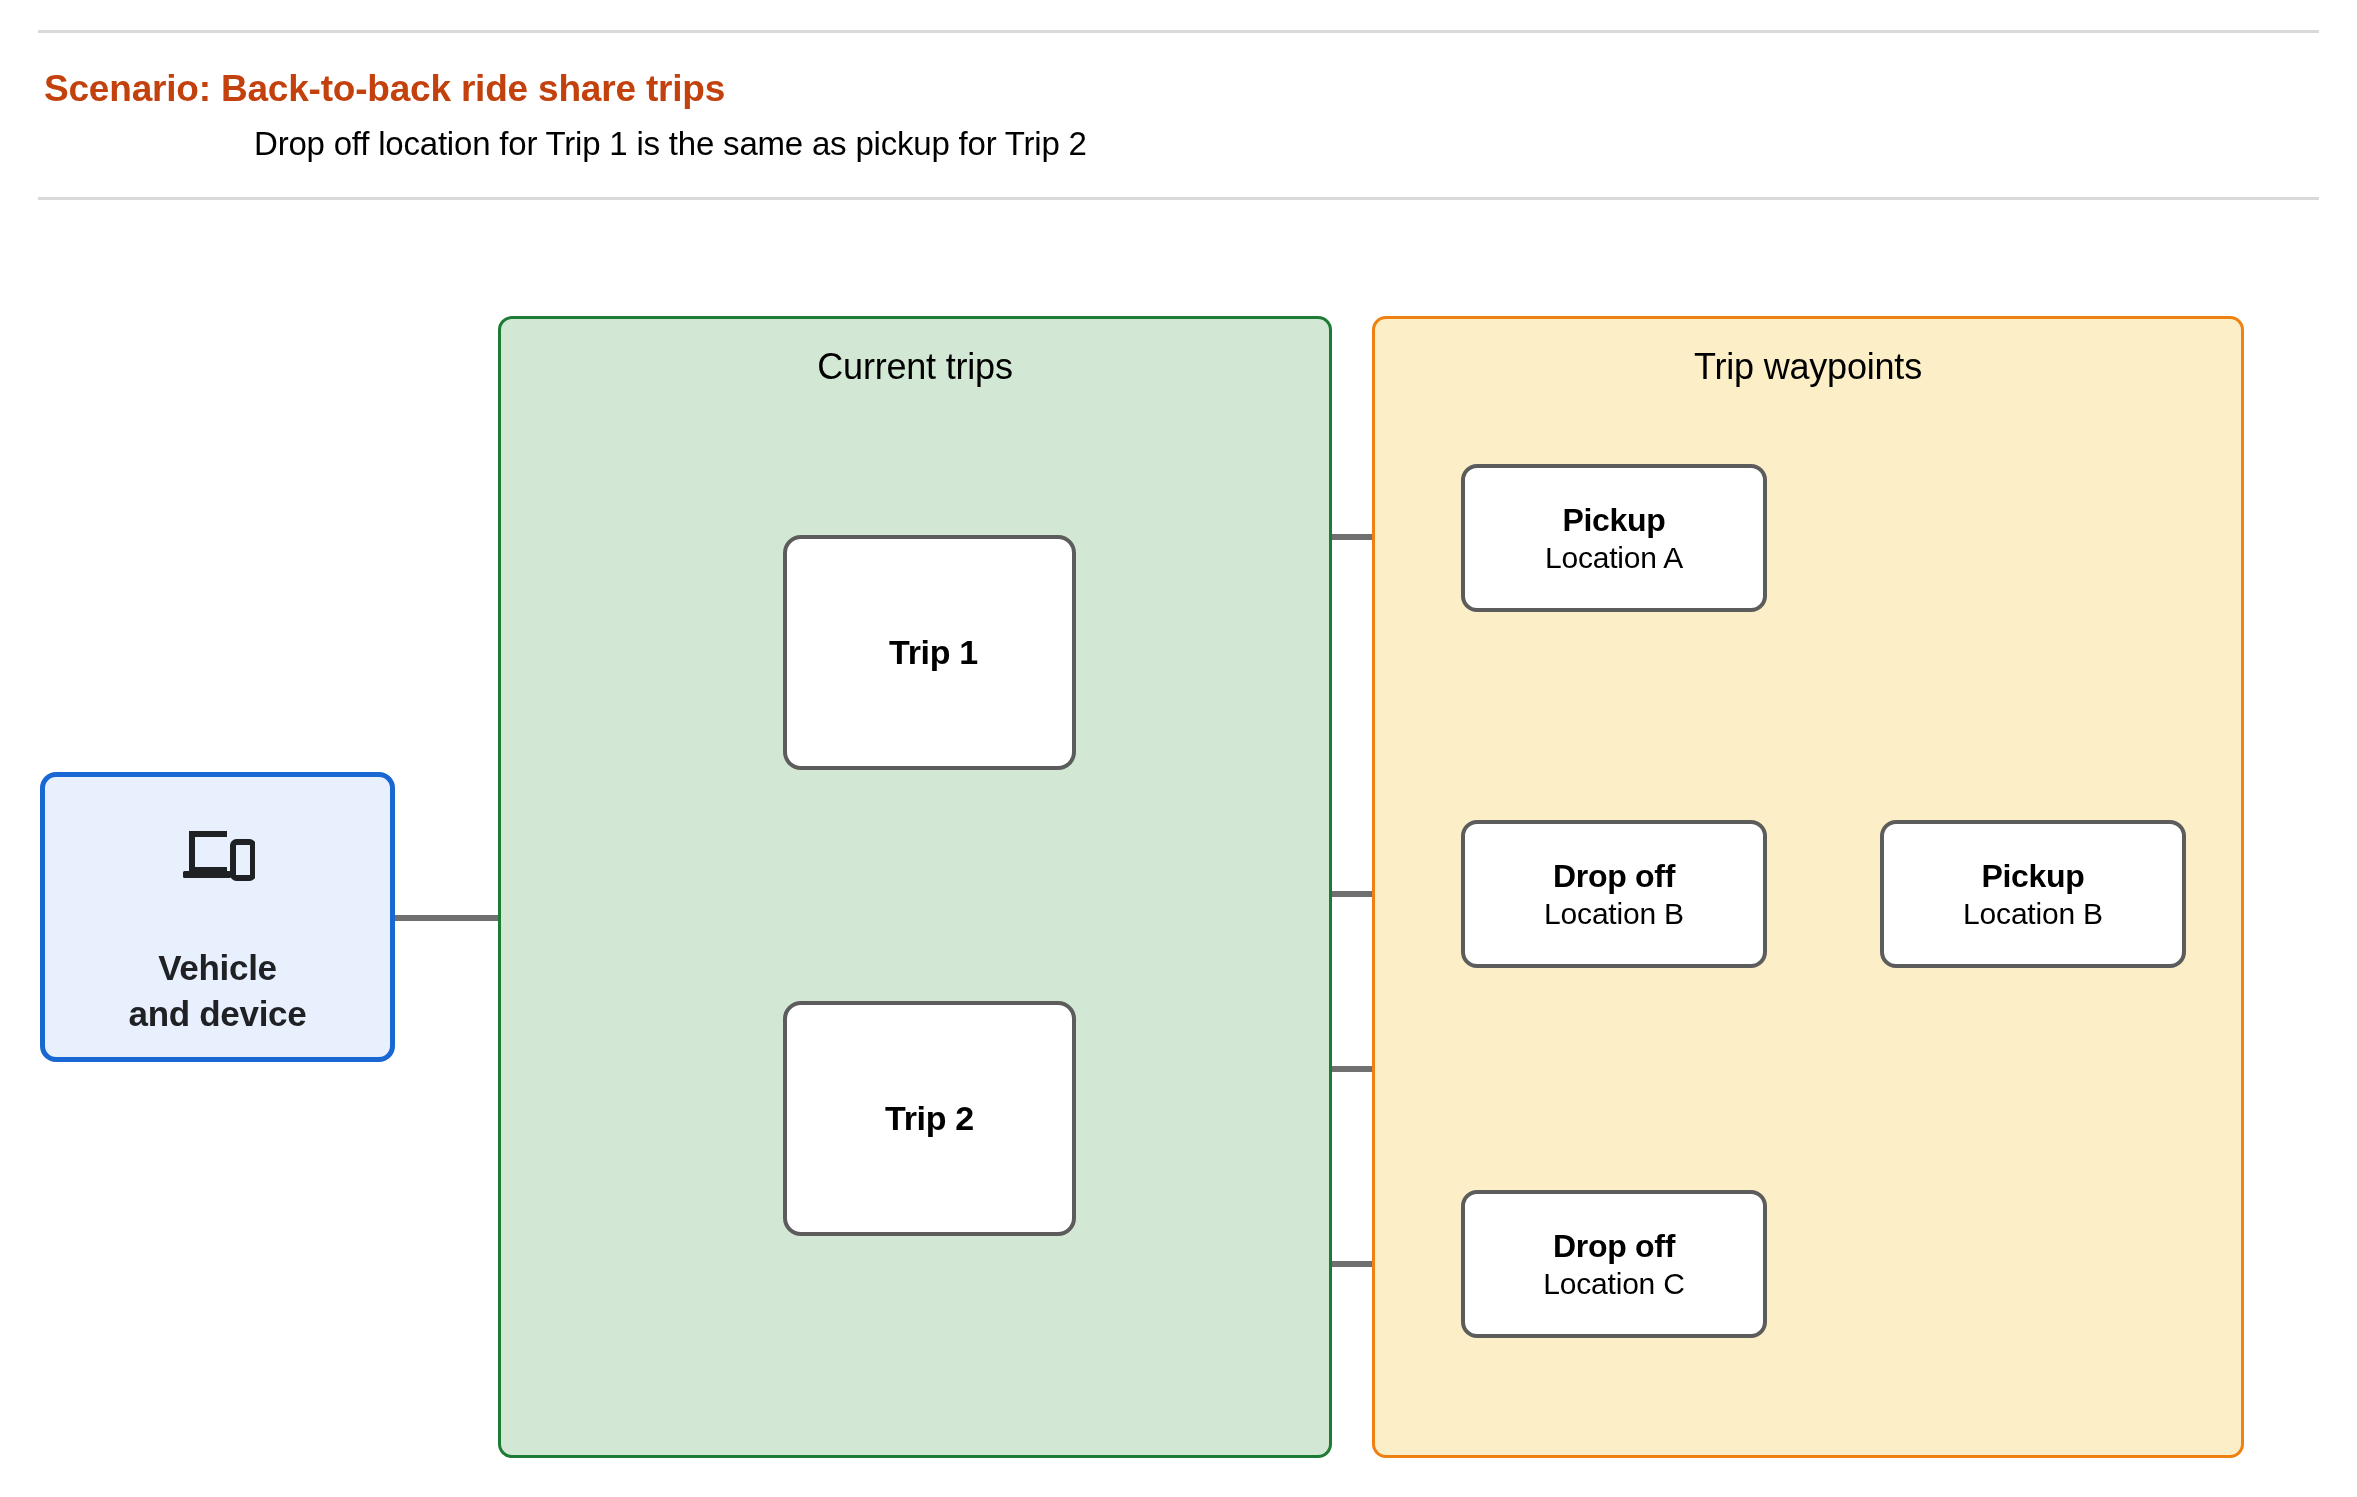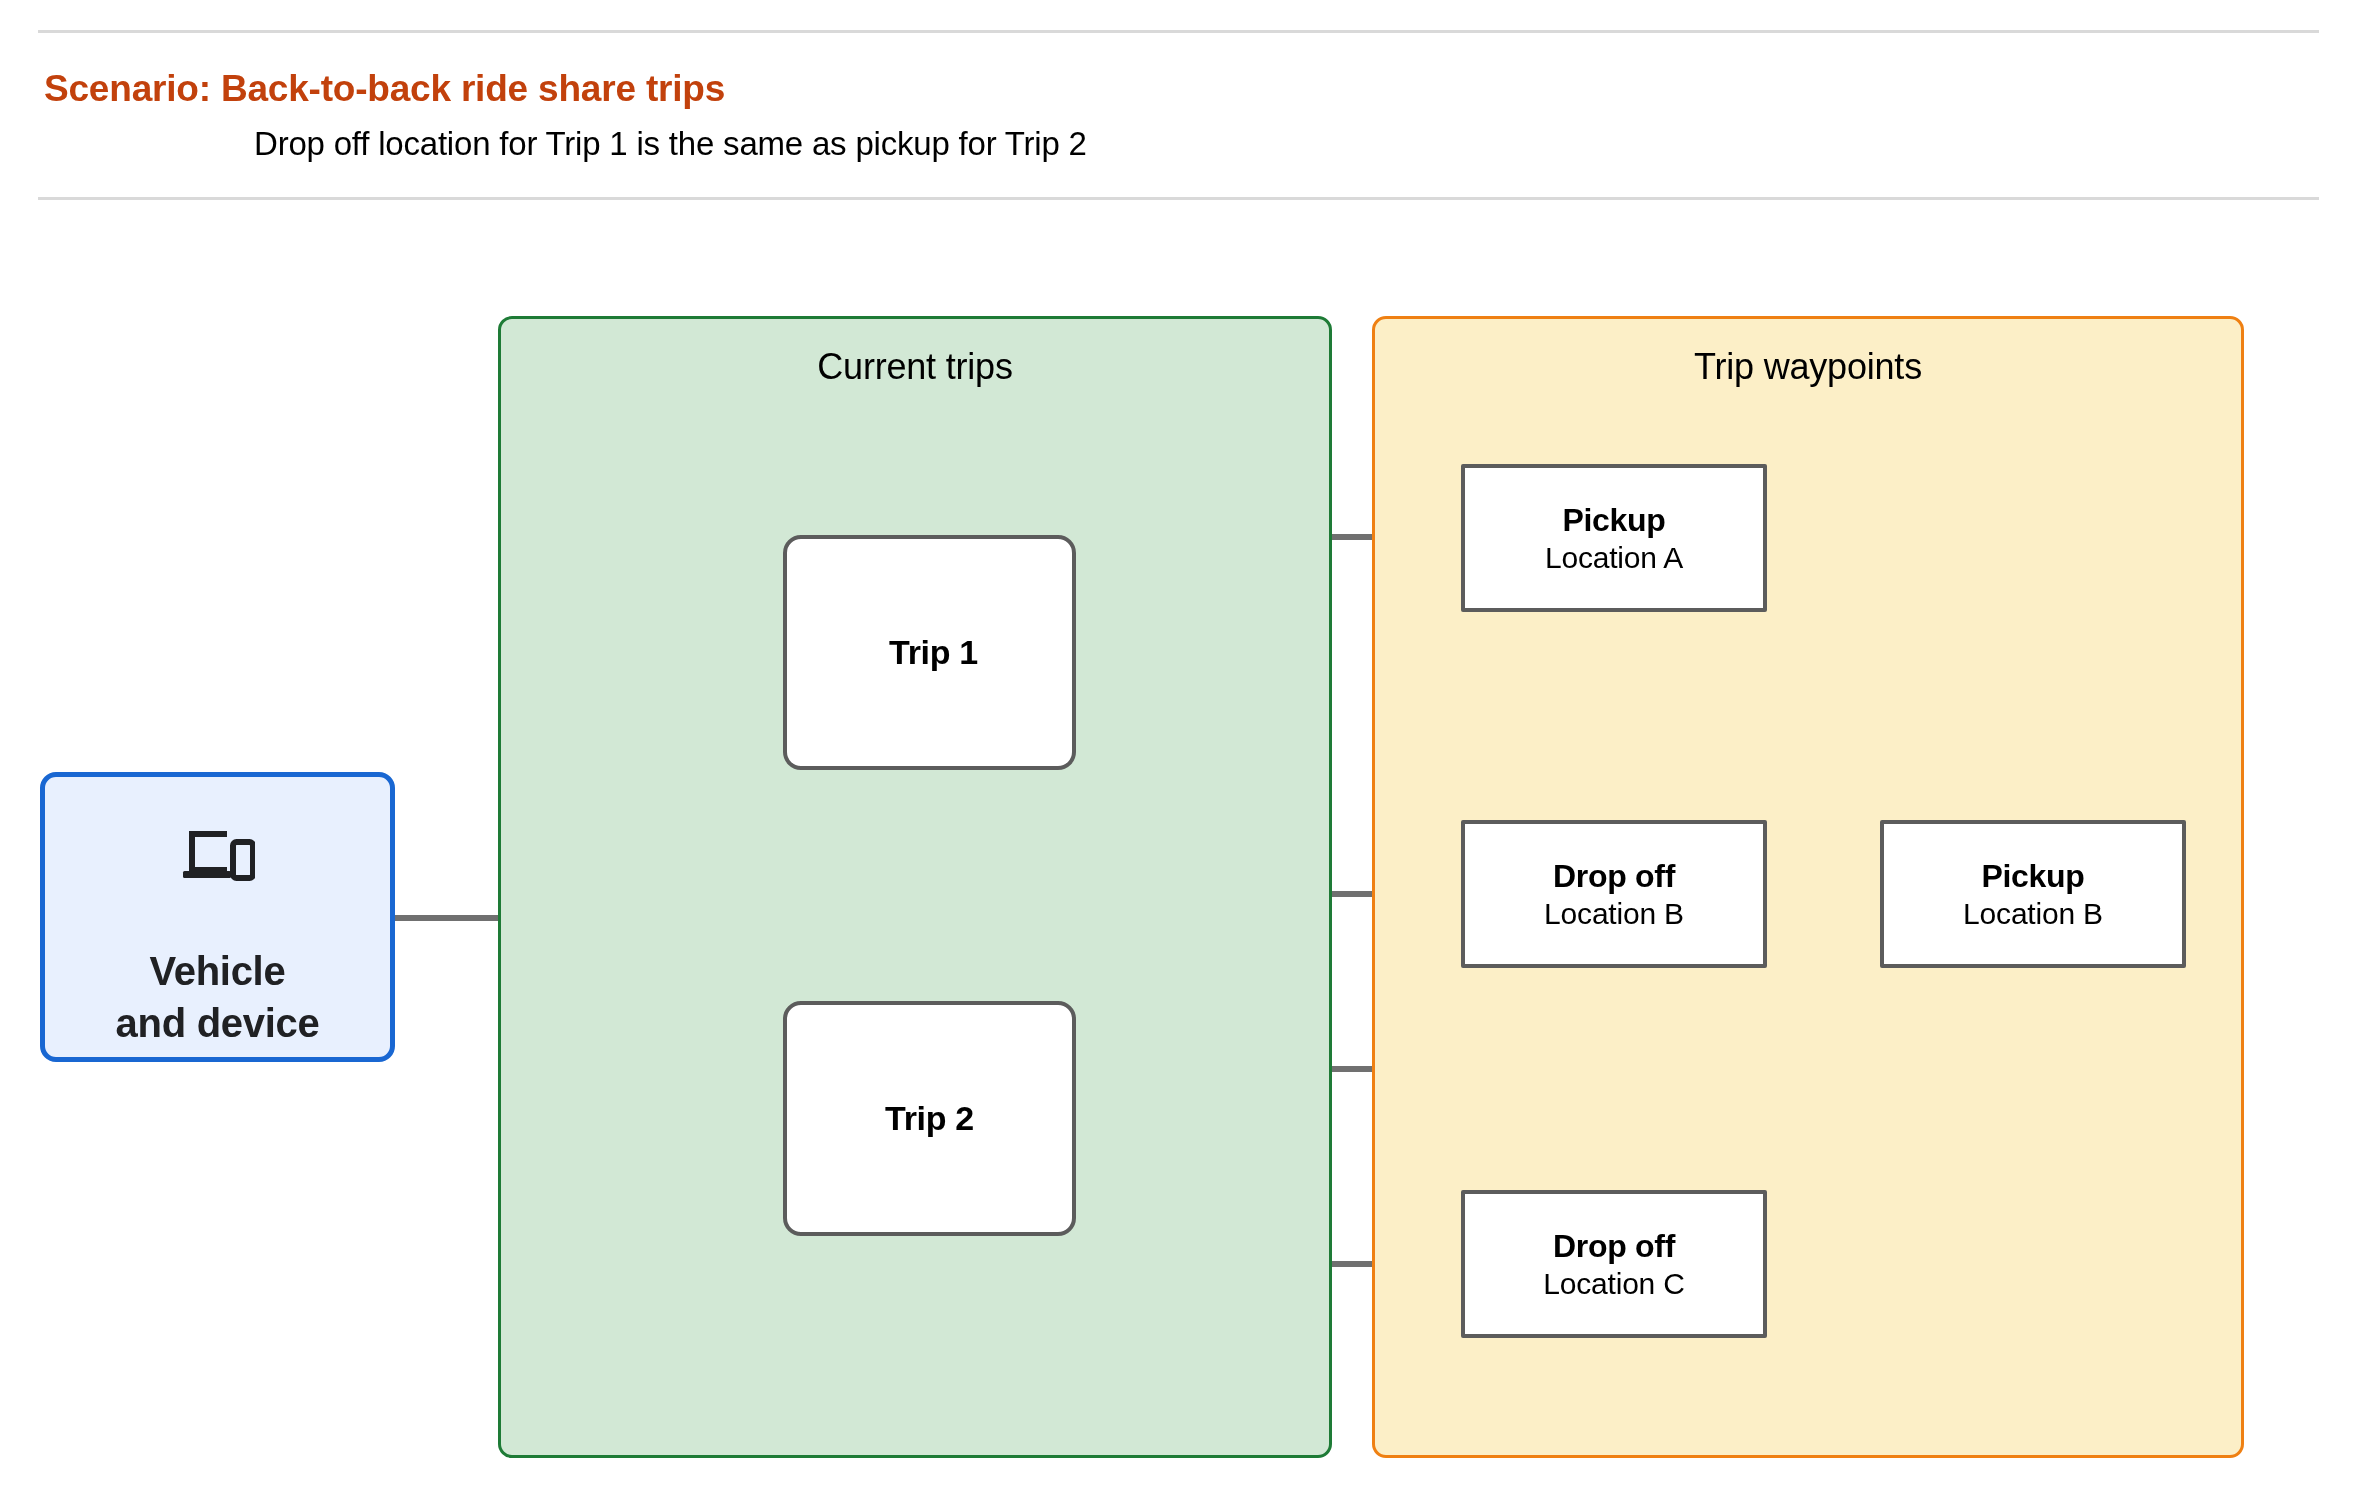--- a/index.html
+++ b/index.html
@@ -112,21 +112,21 @@
     font-weight: bold;
     letter-spacing: -0.3px;
     color: #000;
   }
   #node-trip-1 { left: 783px; top: 535px; width: 293px; height: 235px; padding-left: 8px; }
   #node-trip-2 { left: 783px; top: 1001px; width: 293px; height: 235px; }
 
   .node-waypoint {
     background: #ffffff;
     border: 4px solid #5c5c5c;
-    border-radius: 2px;
+    border-radius: 16px;
     padding-top: 2px;
   }
   .wp-title {
     font-size: 32px;
     font-weight: bold;
     letter-spacing: -0.3px;
     line-height: 1.18;
     color: #000;
   }
   .wp-sub {
@@ -158,21 +158,21 @@
     justify-content: flex-start;
     padding-top: 48px;
   }
   #devices-icon {
     width: 74px;
     height: 58px;
     display: block;
   }
   #vehicle-label {
     margin-top: 62px;
-    font-size: 40px;
+    font-size: 35px;
     font-weight: bold;
     line-height: 1.3;
     letter-spacing: -0.3px;
     text-align: center;
     color: #202124;
     white-space: pre-line;
   }
 </style>
 </head>
 <body>

